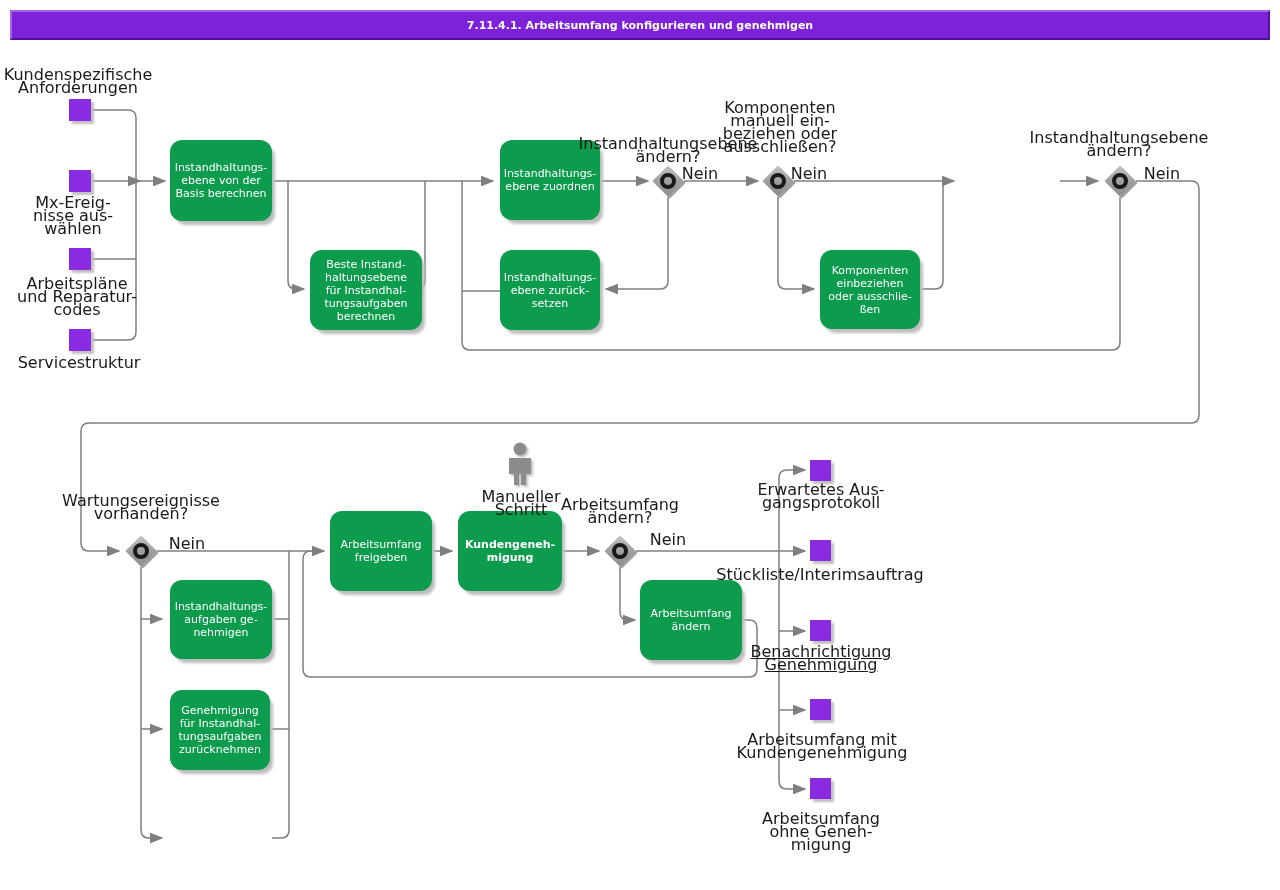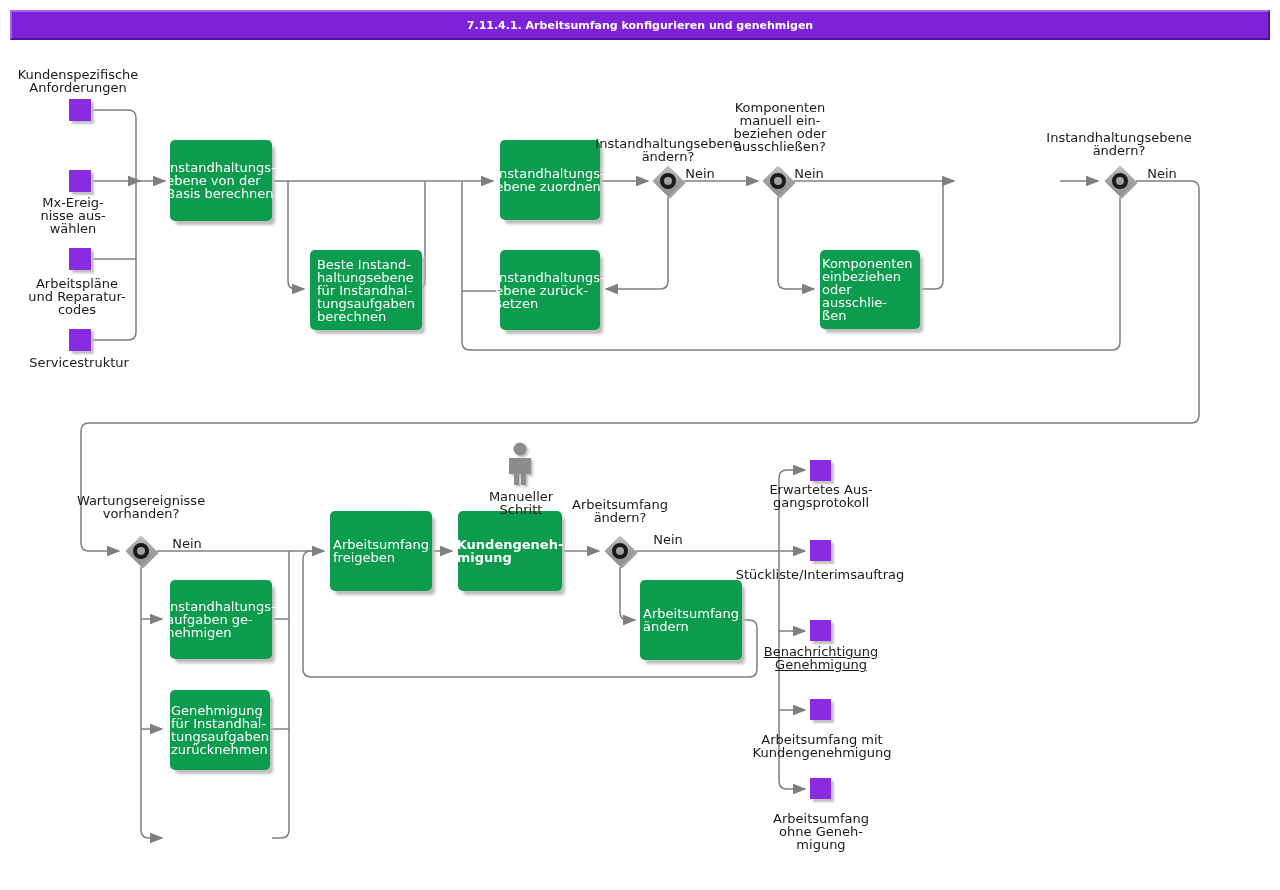--- a/index.html
+++ b/index.html
@@ -15,22 +15,22 @@
     border-bottom:2px solid #53109E; border-right:2px solid #53109E;
     display:flex; align-items:center; justify-content:center;
   }
   .titlebar span { color:#ffffff; font-size:11px; font-weight:bold; }
 
   
   svg.connectors { position:absolute; left:0; top:0; }
 
   
   .node {
-    position:absolute; background:#0D9B4D; border-radius:5px;
-    color:#ffffff; font-size:13px; line-height:13px; 
+    position:absolute; background:#0D9B4D; border-radius:12px;
+    color:#ffffff; font-size:11px; line-height:13px; text-align:center;
     display:flex; align-items:center; justify-content:center;
     white-space:pre-line; box-shadow:4px 5px 3px -1px #bdbdbd;
     padding:2px; box-sizing:border-box;
   }
 
   
   .artifact {
     position:absolute; background:#8A2BE2; box-shadow:3px 3px 2px #c0c0c0;
   }
 
@@ -43,21 +43,21 @@
     background:linear-gradient(135deg,#c2c2c2 0%,#9a9a9a 60%,#8f8f8f 100%);
   }
   .diamond-wrap .ring {
     position:absolute; left:8px; top:8px; width:16px; height:16px;
     border:4px solid #1a1a1a; border-radius:50%; box-sizing:border-box;
   }
 
   
   .lbl {
     position:absolute; transform:translateX(-50%); width:max-content;
-    text-align:center; font-size:13px; line-height:13px; color:#1a1a1a;
+    text-align:center; font-size:16px; line-height:13px; color:#1a1a1a;
     white-space:pre-line;
   }
 
   .person { position:absolute; filter:drop-shadow(2px 2px 1px rgba(0,0,0,0.25)); }
 </style>
 </head>
 <body>
 
 <div class="stage">
 

